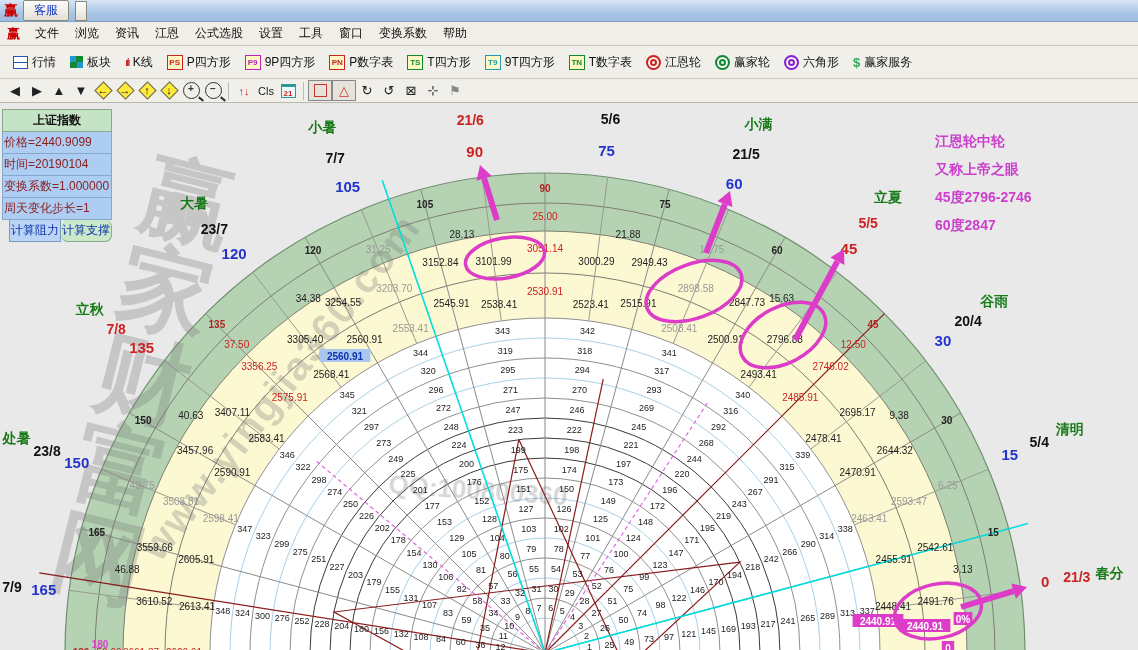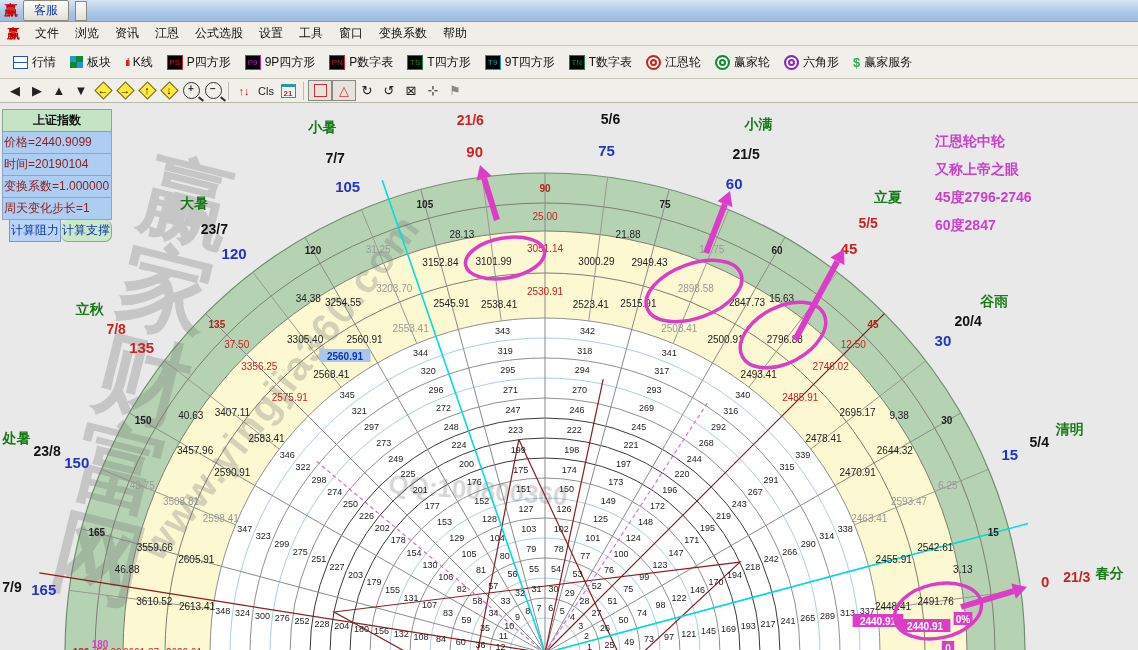--- a/index.html
+++ b/index.html
@@ -12,21 +12,21 @@
   .kefu{font-size:12px;color:#1133bb;background:linear-gradient(#fdfdfb,#e3e0d5);
     border:1px solid #8a8a7a;border-radius:2px;padding:1px 10px;margin-right:6px;}
   .kefu-stub{width:10px;height:18px;background:linear-gradient(#fdfdfb,#e3e0d5);border:1px solid #8a8a7a;}
   #menubar{height:23px;background:#f0eee7;border-bottom:1px solid #c9c6ba;display:flex;align-items:center;padding-left:4px;}
   #menubar .logo{color:#c00;font-weight:bold;font-size:13px;margin:0 7px 0 3px;}
   .menu-item{font-size:12px;color:#111;padding:13px 8px;}
   
   #toolbar1{height:32px;background:#f1efe9;border-bottom:1px solid #c9c6ba;display:flex;align-items:center;padding-left:6px;}
   .tb-item{display:flex;align-items:center;font-size:12px;color:#111;padding:3px 7px;white-space:nowrap;}
   .tb-ic{margin-right:4px;display:inline-flex;align-items:center;justify-content:center;}
-  .badge{font-size:8px;font-weight:normal;width:14px;height:13px;line-height:13px;text-align:center;background:#000000;}
+  .badge{font-size:8px;font-weight:bold;width:14px;height:13px;line-height:13px;text-align:center;background:#fef9c3;}
   #toolbar2{height:23px;background:#f1efe9;border-bottom:1px solid #b9b6aa;display:flex;align-items:center;padding-left:4px;}
   .nav-btn{width:22px;height:19px;display:inline-flex;align-items:center;justify-content:center;font-size:13px;color:#222;}
   .nav-btn.active{border:1px solid #888;background:#e6e3da;}
   .sep{width:1px;height:18px;background:#bbb;margin:0 4px;}
   .dia{position:relative;width:17px;height:17px;display:inline-block;}
   .dia::before{content:"";position:absolute;left:2px;top:2px;width:11px;height:11px;background:#ffe93a;border:1px solid #666;transform:rotate(45deg);}
   .dia span{position:absolute;left:0;top:0;width:17px;height:17px;line-height:16px;text-align:center;font-size:11px;font-weight:bold;color:#111;}
   .zoomi{position:relative;width:15px;height:15px;border:1.4px solid #333;border-radius:50%;
      font-size:10px;line-height:12px;text-align:center;font-weight:bold;color:#333;}
   .zoomi::after{content:"";position:absolute;width:6px;height:2px;background:#333;right:-5px;bottom:-2px;transform:rotate(38deg);}

